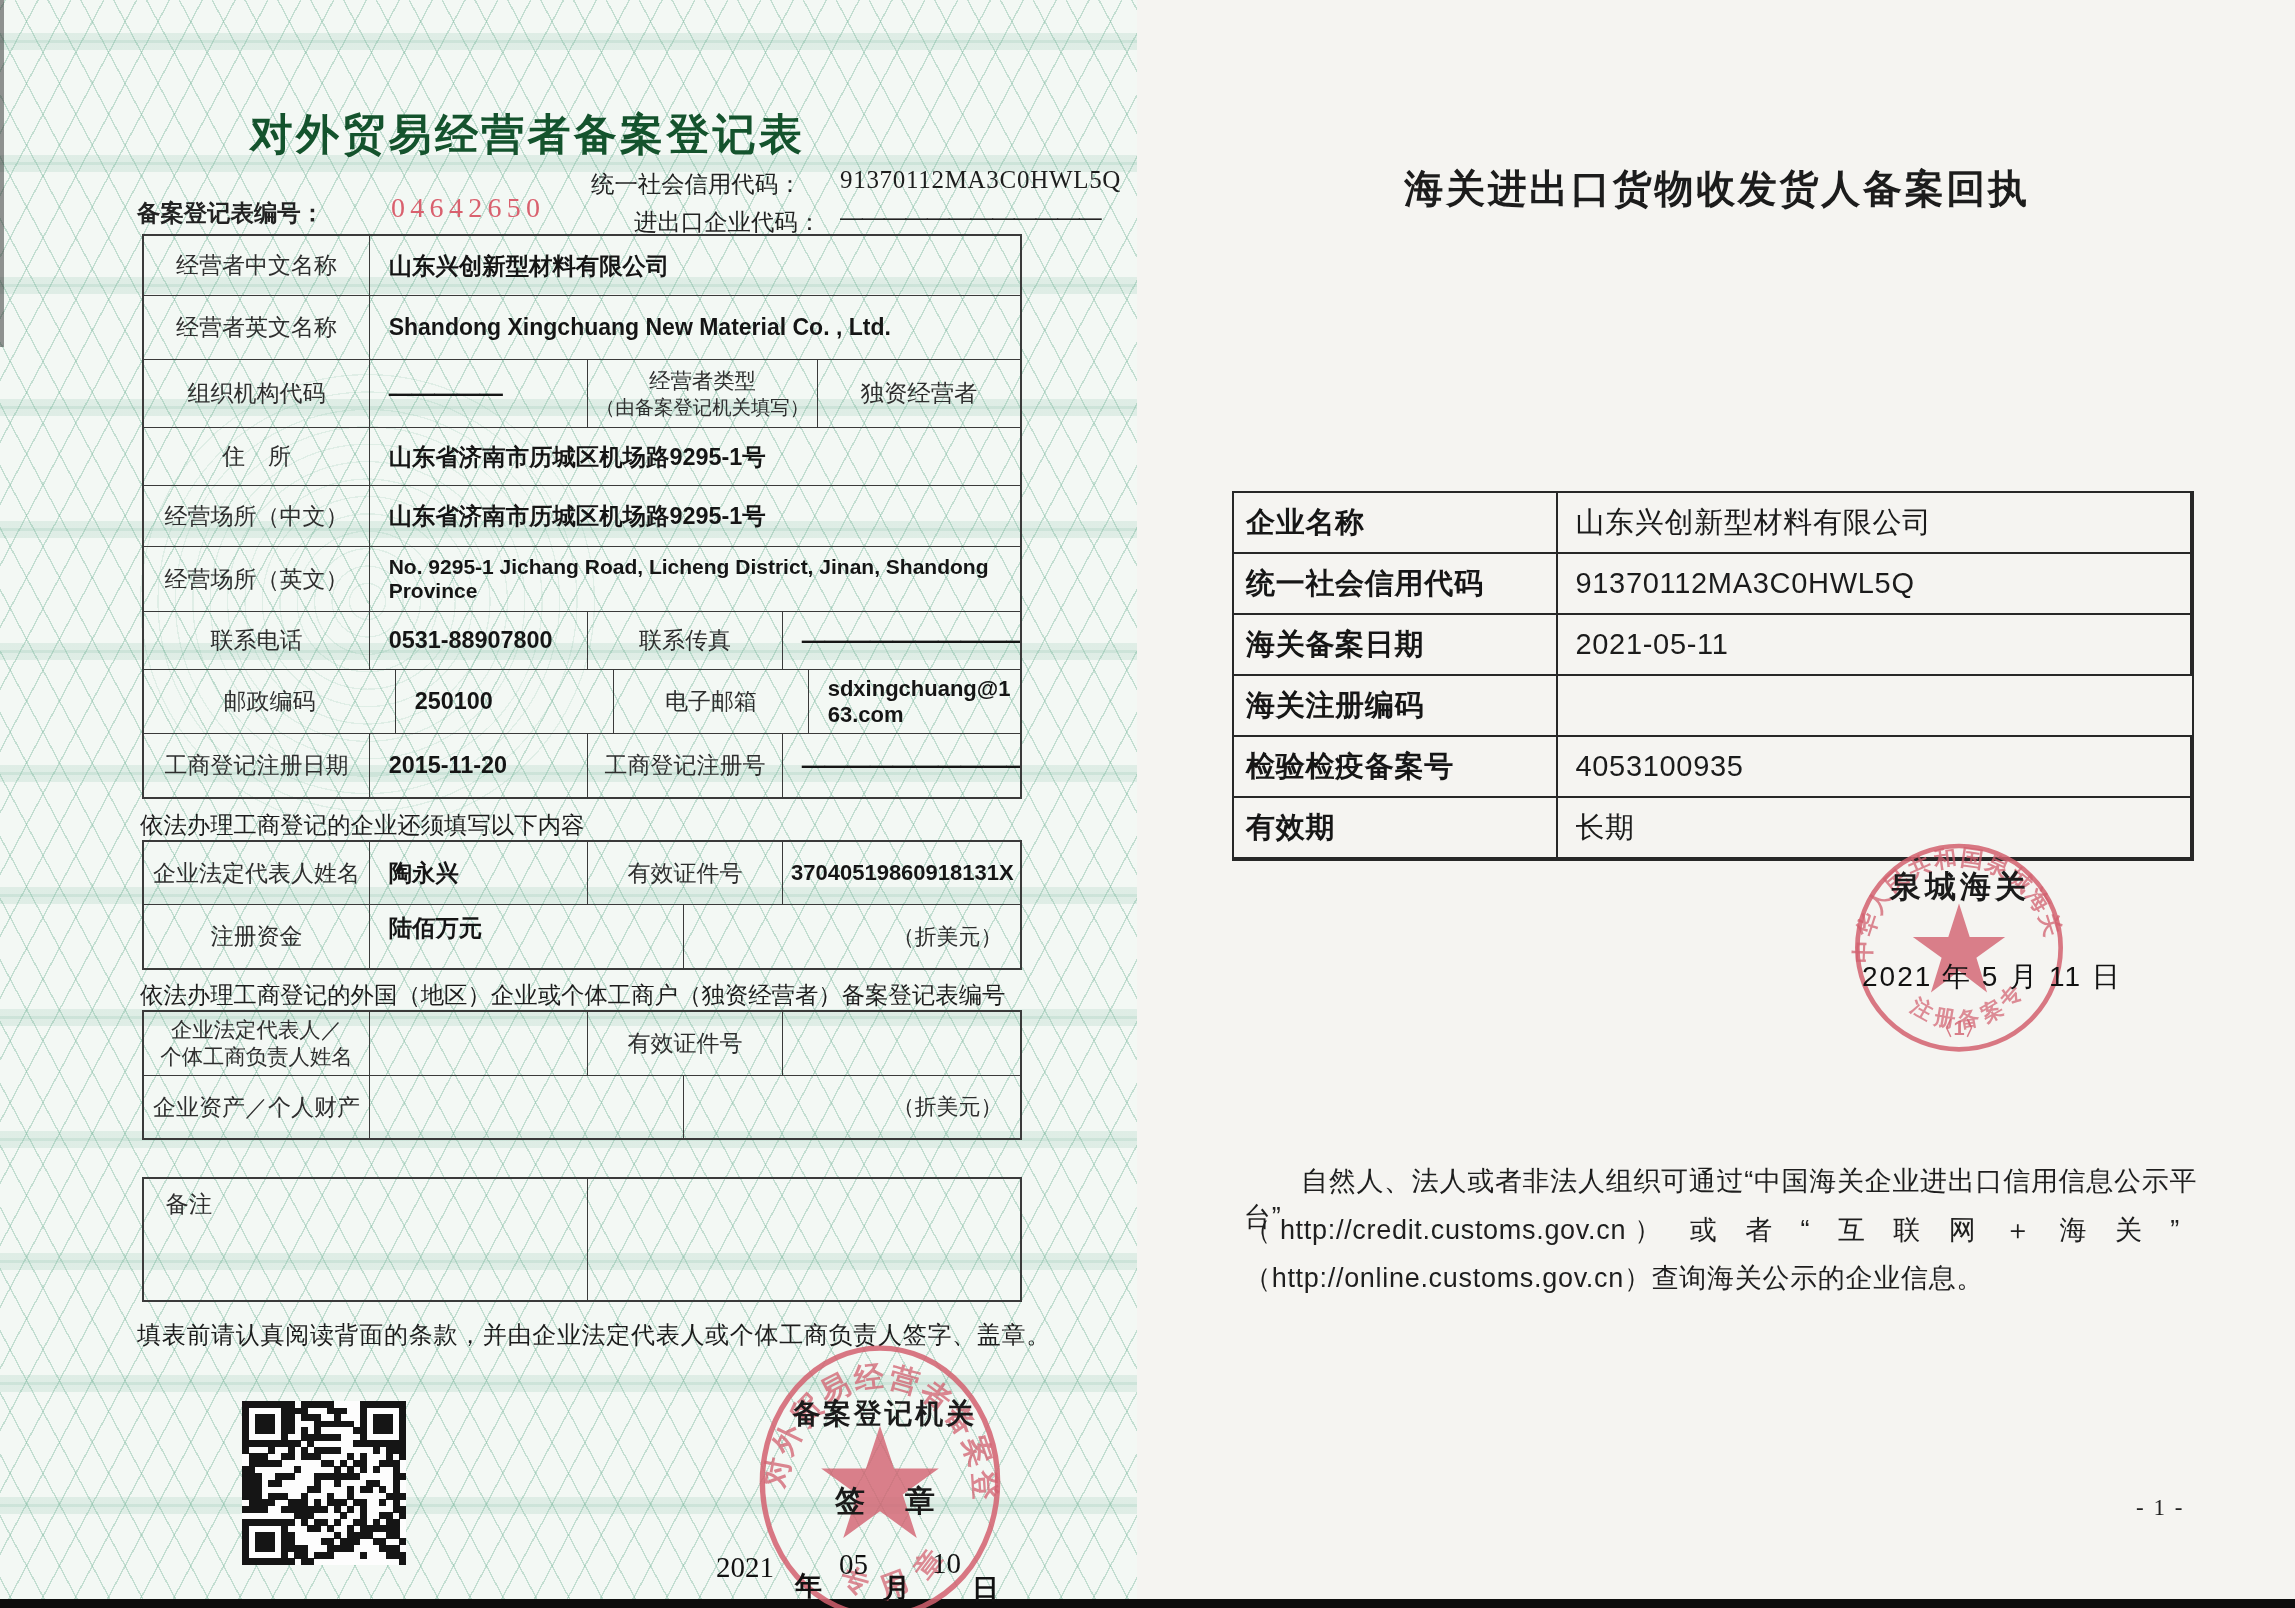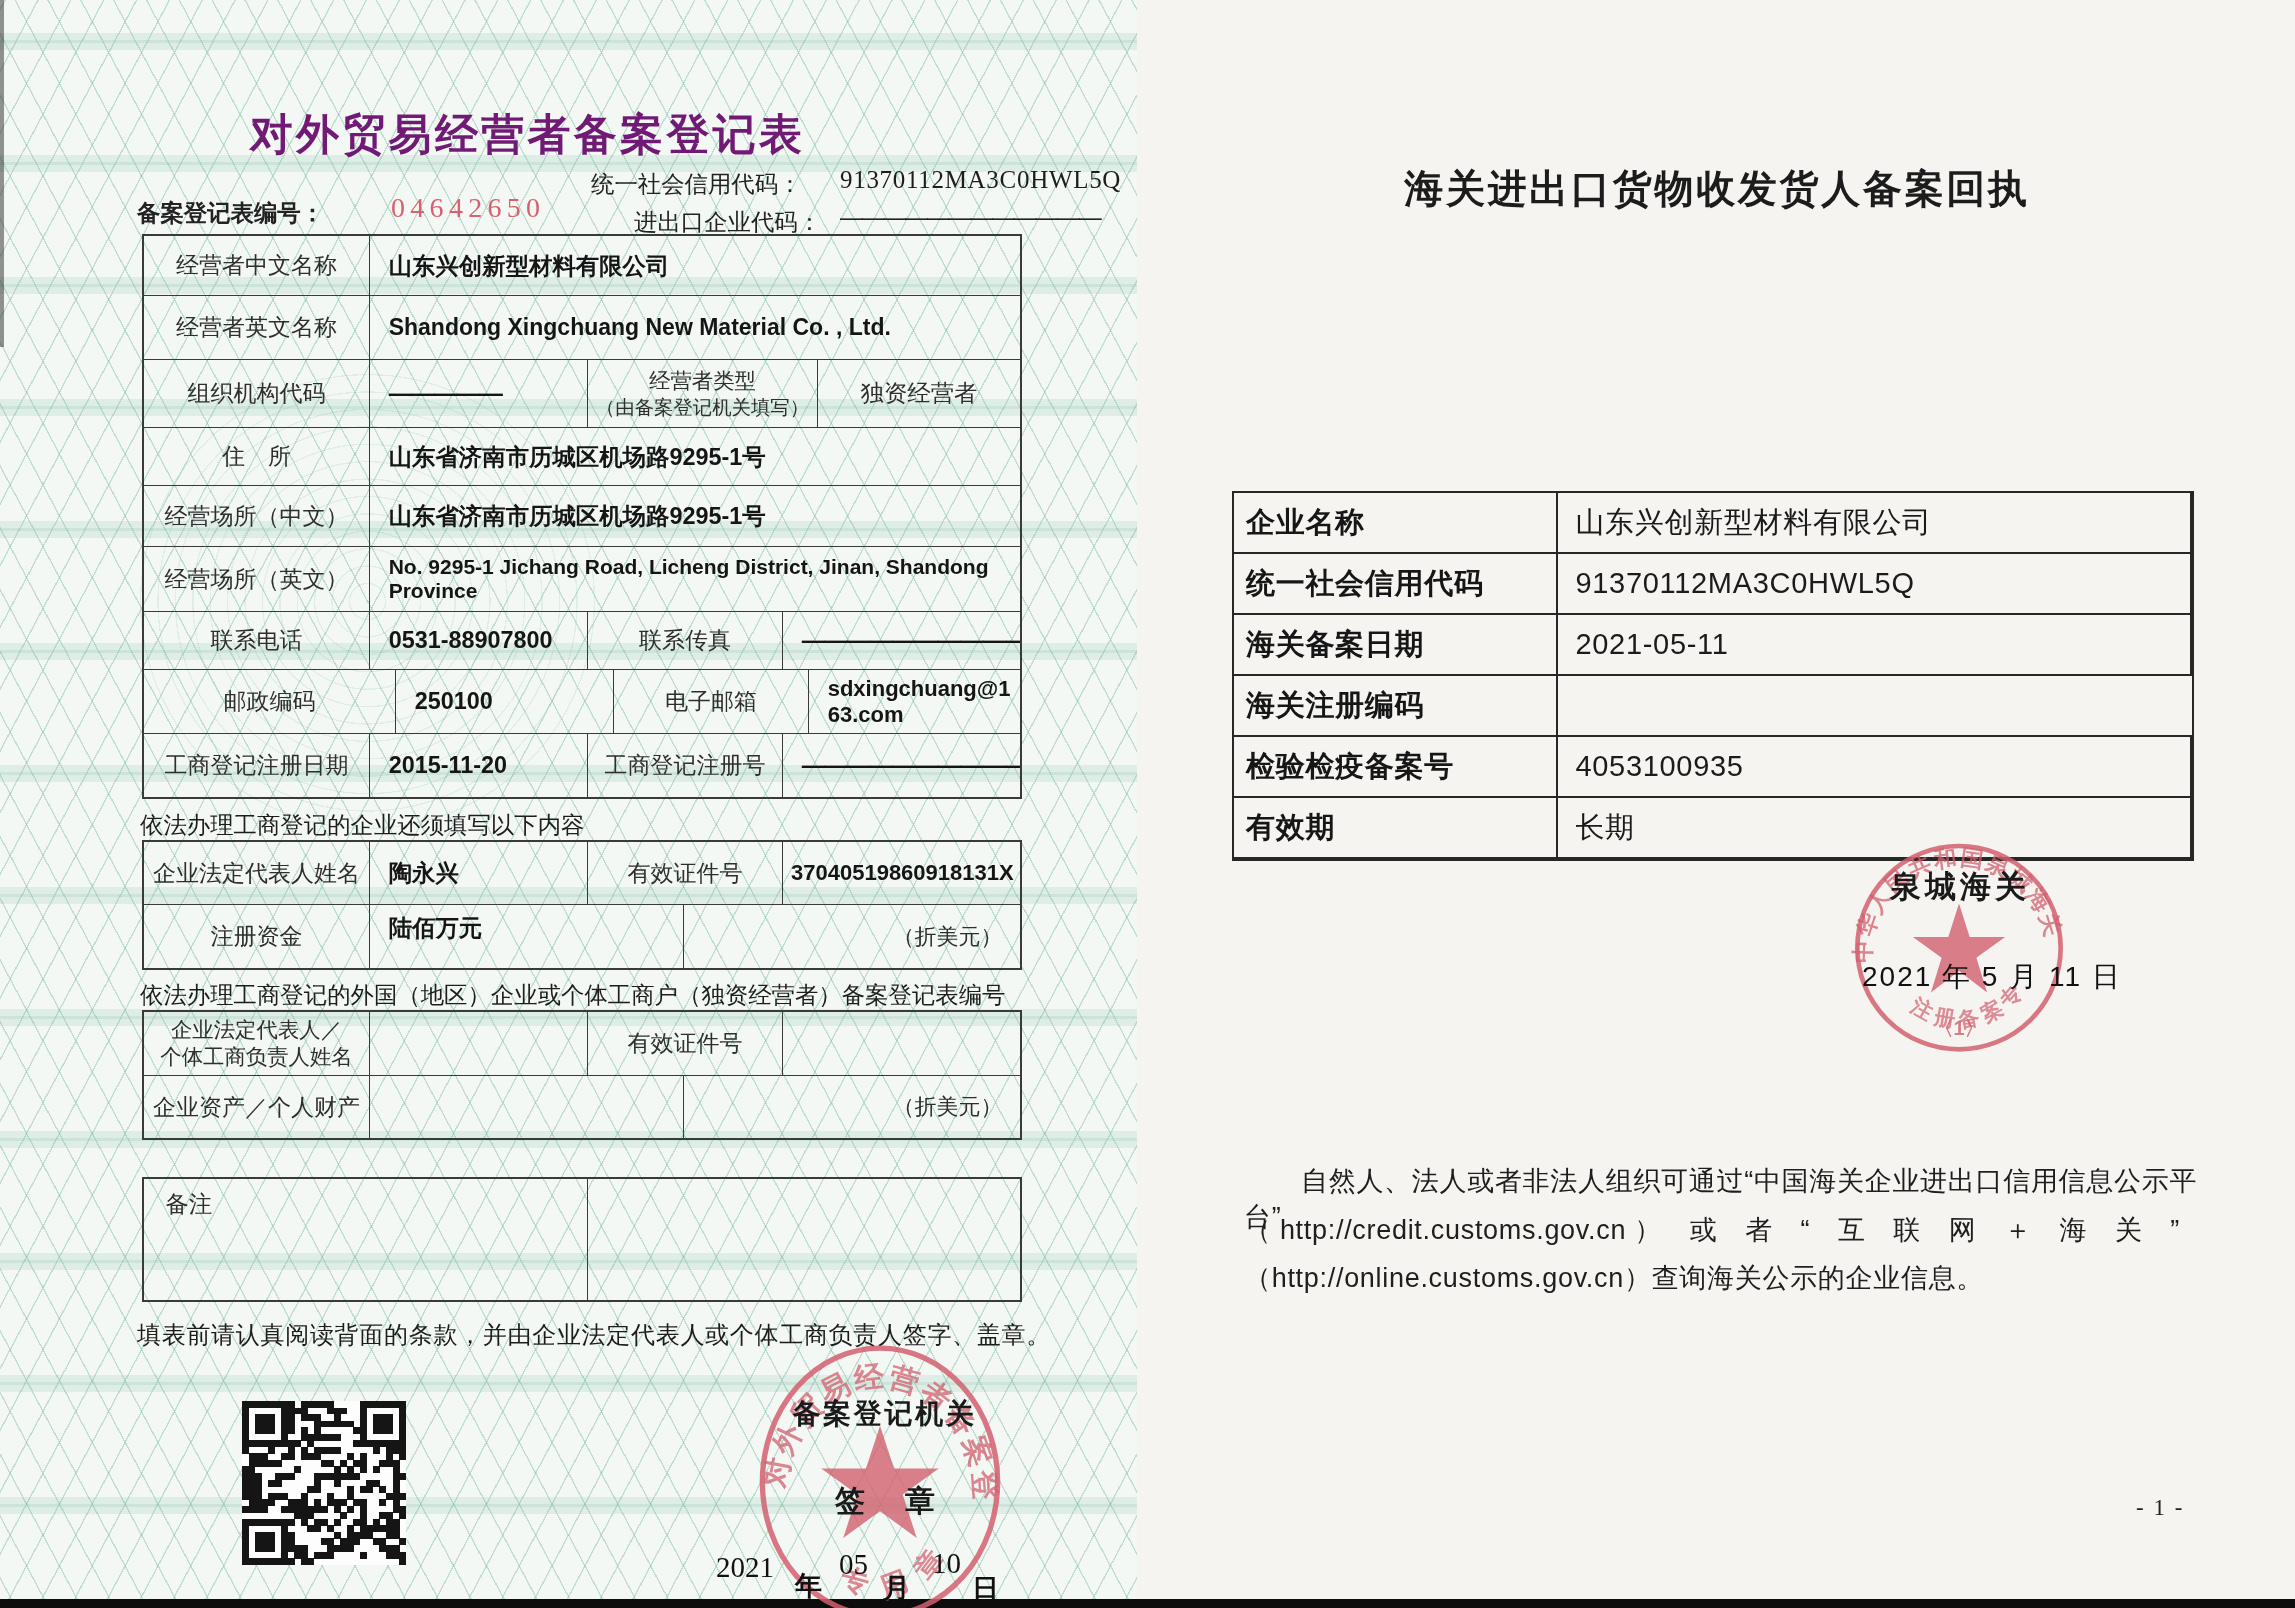--- a/index.html
+++ b/index.html
@@ -13,21 +13,21 @@
     background-image:
       repeating-linear-gradient(62deg,  rgba(128,186,161,0) 0 14px, rgba(128,186,161,.42) 14px 15.4px, rgba(128,186,161,0) 15.4px 29px),
       repeating-linear-gradient(-62deg, rgba(128,186,161,0) 0 14px, rgba(128,186,161,.42) 14px 15.4px, rgba(128,186,161,0) 15.4px 29px),
       repeating-linear-gradient(0deg,   rgba(117,180,155,0) 0 95px, rgba(117,180,155,.16) 95px 102px, rgba(117,180,155,.30) 102px 105px, rgba(117,180,155,.16) 105px 112px, rgba(117,180,155,0) 112px 122px);
   }
   #medallion{left:127px;top:361px;width:481px;height:481px;border-radius:50%;z-index:0;opacity:.55;
     background:repeating-radial-gradient(circle at 50% 50%, rgba(122,184,158,.30) 0 1.3px, rgba(122,184,158,0) 1.3px 17.4px);}
   .lp{z-index:2;}
 
   #form-title{left:160px;top:106px;width:735px;text-align:center;font-size:43px;font-weight:bold;
-    letter-spacing:3.3px;color:#701a75;}
+    letter-spacing:3.3px;color:#14532d;}
   .hdr-label{font-size:23.4px;color:#222;}
   .hdr-serif{font-family:"Liberation Serif","DejaVu Serif",serif;}
   #form-no-value{color:#d9606e;font-size:28px;letter-spacing:5.3px;}
   #ie-dashes{font-size:23px;color:#222;letter-spacing:-1.3px;}
 
   .tbl{border:2px solid #3a3a3a;background:rgba(255,255,255,0);}
   .trow{display:flex;border-bottom:1.3px solid #3a3a3a;}
   .trow:last-child{border-bottom:none;}
   .cell{box-sizing:border-box;border-right:1.3px solid #3a3a3a;display:flex;align-items:center;overflow:hidden;}
   .cell:last-child{border-right:none;}

